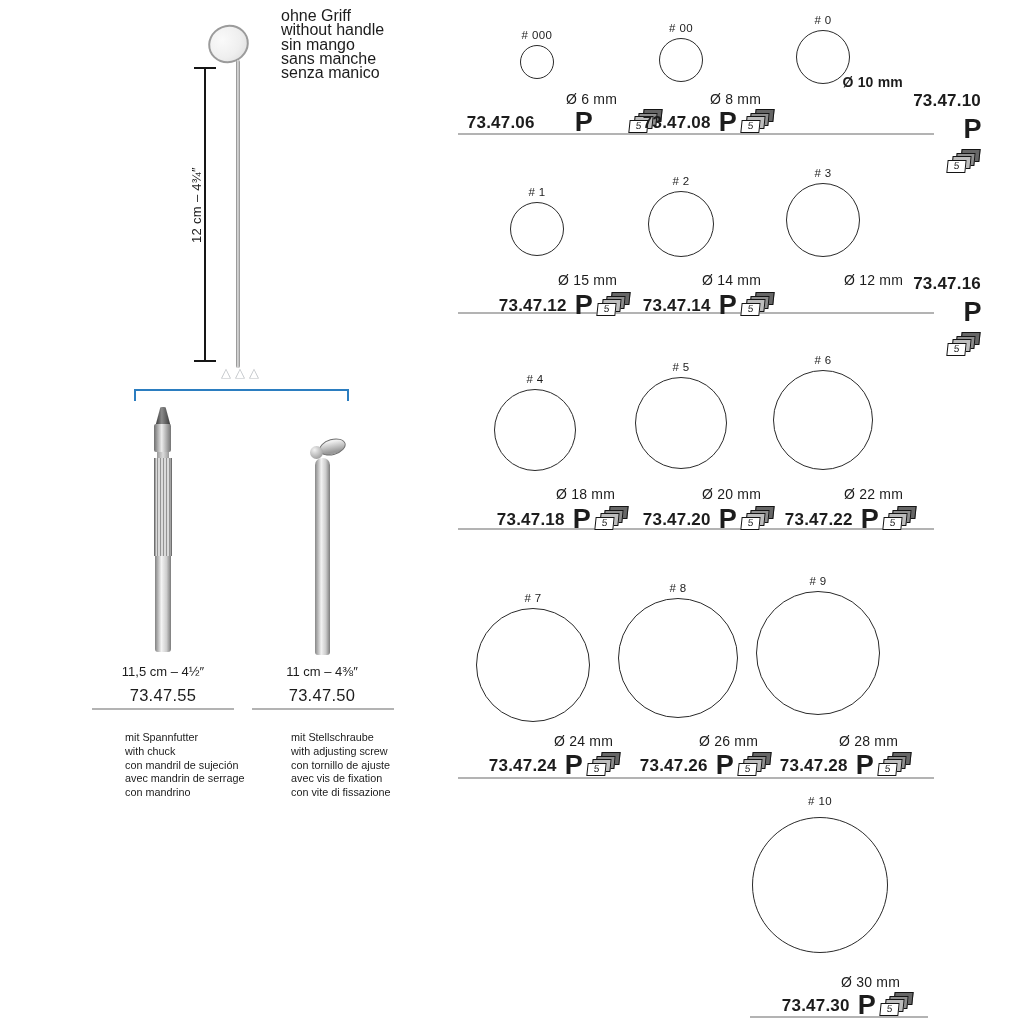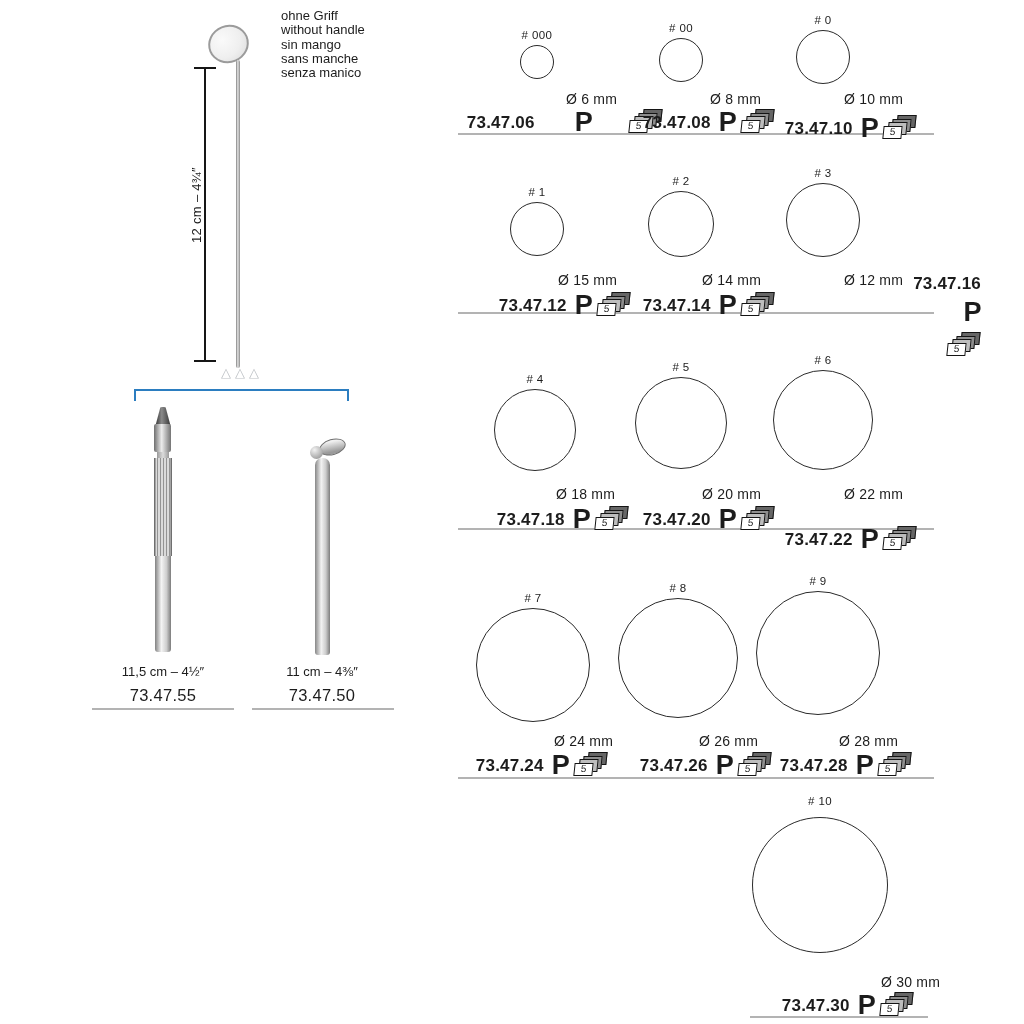--- a/index.html
+++ b/index.html
@@ -54,21 +54,21 @@
   .knob-disc{
     width:27px;height:16px;border-radius:50%;
     background:linear-gradient(185deg,#f0f0f0 15%,#9a9a9a 80%);
     border:1px solid #6e6e6e;transform:rotate(-16deg);box-sizing:border-box;
   }
   .knob-ball{
     width:13px;height:13px;border-radius:50%;
     background:radial-gradient(circle at 35% 30%,#f2f2f2,#868686);
   }
   
-  .tbloc{font-size:13px;line-height:14.3px;white-space:nowrap;}
+  .tbloc{font-size:16px;line-height:14.3px;white-space:nowrap;}
   .dbloc{font-size:10.8px;line-height:13.8px;white-space:nowrap;}
   .len-label{width:160px;text-align:center;font-size:13px;white-space:nowrap;}
   .code-label{width:160px;text-align:center;font-size:16.5px;font-weight:normal;letter-spacing:.3px;}
   .underline{height:2px;background:#b3b3b3;}
   
   .circle{border:1.6px solid #2a2a2a;border-radius:50%;box-sizing:border-box;background:#fff;}
   .tag{width:110px;text-align:center;font-size:11.5px;letter-spacing:.4px;white-space:nowrap;}
   .dia{width:160px;text-align:right;font-size:14px;letter-spacing:.2px;white-space:nowrap;}
   .codeline{
     width:260px;display:flex;justify-content:center;align-items:flex-end;gap:8px;height:27px;
@@ -124,20 +124,34 @@
   <div class="abs cyl" style="left:315px;top:458px;height:197px;"></div>
 
   <div class="abs len-label" style="left:83px;top:664px;">11,5 cm – 4½″</div>
   <div class="abs code-label" style="left:83px;top:686px;">73.47.55</div>
   <div class="abs underline" style="left:92px;top:708px;width:142px;"></div>
 
   <div class="abs len-label" style="left:242px;top:664px;">11 cm – 4⅜″</div>
   <div class="abs code-label" style="left:242px;top:686px;">73.47.50</div>
   <div class="abs underline" style="left:252px;top:708px;width:142px;"></div>
 
+  <div class="abs dbloc" style="left:125px;top:731px;">
+    <div>mit Spannfutter</div>
+    <div>with chuck</div>
+    <div>con mandril de sujeción</div>
+    <div>avec mandrin de serrage</div>
+    <div>con mandrino</div>
+  </div>
+  <div class="abs dbloc" style="left:291px;top:731px;">
+    <div>mit Stellschraube</div>
+    <div>with adjusting screw</div>
+    <div>con tornillo de ajuste</div>
+    <div>avec vis de fixation</div>
+    <div>con vite di fissazione</div>
+  </div>
 
   <div class="abs rule" style="left:458px;top:133px;width:476px;"></div>
   <div class="abs rule" style="left:458px;top:312px;width:476px;"></div>
   <div class="abs rule" style="left:458px;top:528px;width:476px;"></div>
   <div class="abs rule" style="left:458px;top:777px;width:476px;"></div>
   <div class="abs rule" style="left:750px;top:1016px;width:178px;"></div>
 
   <div class="abs tag" style="left:482px;top:29px;"># 000</div>
   <div class="abs circle" style="left:520px;top:45px;width:34px;height:34px;"></div>
   <div class="abs dia" style="left:457px;top:91px;">Ø 6 mm</div>
@@ -161,22 +175,22 @@
     <span class="stack">
       <span class="card b3"></span>
       <span class="card b2"></span>
       <span class="card b1"></span>
       <span class="card front">5</span>
     </span>
   </div>
 
   <div class="abs tag" style="left:768px;top:14px;"># 0</div>
   <div class="abs circle" style="left:796px;top:30px;width:54px;height:54px;"></div>
-  <div class="abs dia" style="left:743px;top:91px;">Ø 10 mm</div>
-  <div class="abs codeline" style="left:721px;top:112px;">
+  <div class="abs dia" style="left:743px;top:74px;font-weight:bold;">Ø 10 mm</div>
+  <div class="abs codeline" style="left:721px;top:106px;flex-direction:column;">
     <span class="code">73.47.10</span>
     <span class="p-letter">P</span>
     <span class="stack">
       <span class="card b3"></span>
       <span class="card b2"></span>
       <span class="card b1"></span>
       <span class="card front">5</span>
     </span>
   </div>
 
@@ -246,35 +260,35 @@
       <span class="card b3"></span>
       <span class="card b2"></span>
       <span class="card b1"></span>
       <span class="card front">5</span>
     </span>
   </div>
 
   <div class="abs tag" style="left:768px;top:354px;"># 6</div>
   <div class="abs circle" style="left:773px;top:370px;width:100px;height:100px;"></div>
   <div class="abs dia" style="left:743px;top:486px;">Ø 22 mm</div>
-  <div class="abs codeline" style="left:721px;top:503px;margin-top:20px;">
+  <div class="abs codeline" style="left:721px;top:503px;">
     <span class="code">73.47.22</span>
     <span class="p-letter">P</span>
     <span class="stack">
       <span class="card b3"></span>
       <span class="card b2"></span>
       <span class="card b1"></span>
       <span class="card front">5</span>
     </span>
   </div>
 
   <div class="abs tag" style="left:478px;top:592px;"># 7</div>
   <div class="abs circle" style="left:476px;top:608px;width:114px;height:114px;"></div>
   <div class="abs dia" style="left:453px;top:733px;">Ø 24 mm</div>
-  <div class="abs codeline" style="left:412px;top:749px;">
+  <div class="abs codeline" style="left:425px;top:749px;">
     <span class="code">73.47.24</span>
     <span class="p-letter">P</span>
     <span class="stack">
       <span class="card b3"></span>
       <span class="card b2"></span>
       <span class="card b1"></span>
       <span class="card front">5</span>
     </span>
   </div>
 
@@ -301,21 +315,21 @@
     <span class="stack">
       <span class="card b3"></span>
       <span class="card b2"></span>
       <span class="card b1"></span>
       <span class="card front">5</span>
     </span>
   </div>
 
   <div class="abs tag" style="left:765px;top:795px;text-align:center;"># 10</div>
   <div class="abs circle" style="left:752px;top:817px;width:136px;height:136px;"></div>
-  <div class="abs dia" style="left:780px;top:974px;">Ø 30 mm</div>
+  <div class="abs dia" style="left:740px;top:974px;">Ø 30 mm</div>
   <div class="abs codeline" style="left:718px;top:989px;">
     <span class="code">73.47.30</span>
     <span class="p-letter">P</span>
     <span class="stack">
       <span class="card b3"></span>
       <span class="card b2"></span>
       <span class="card b1"></span>
       <span class="card front">5</span>
     </span>
   </div>

